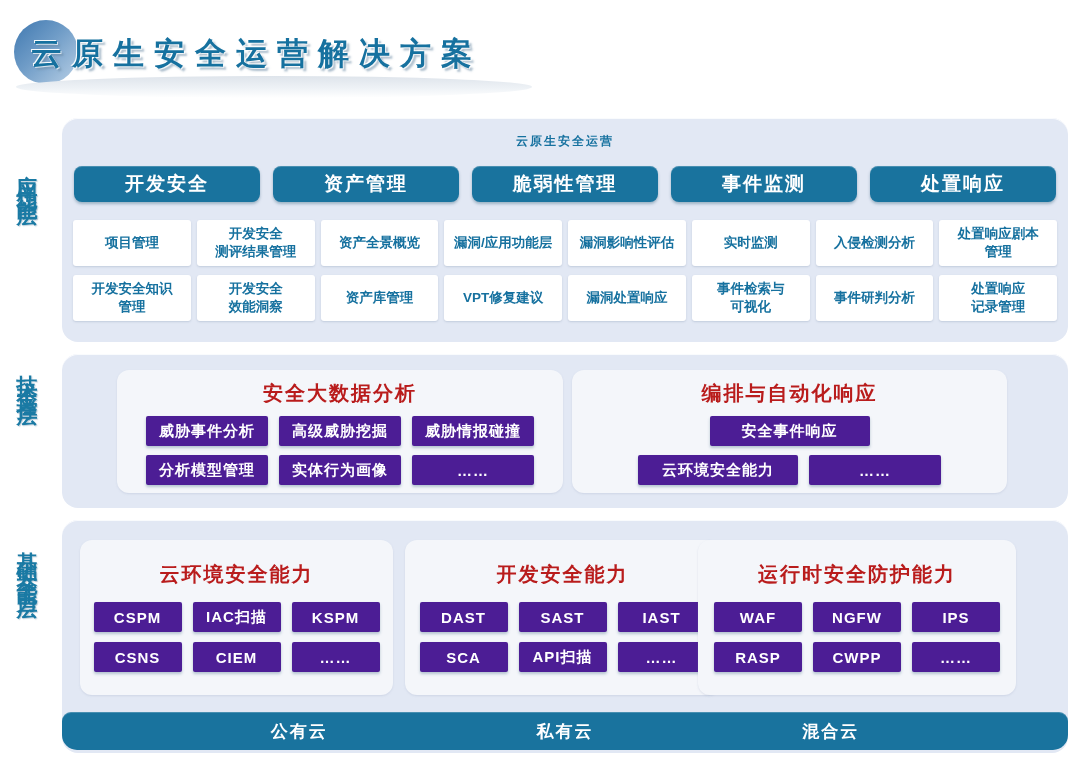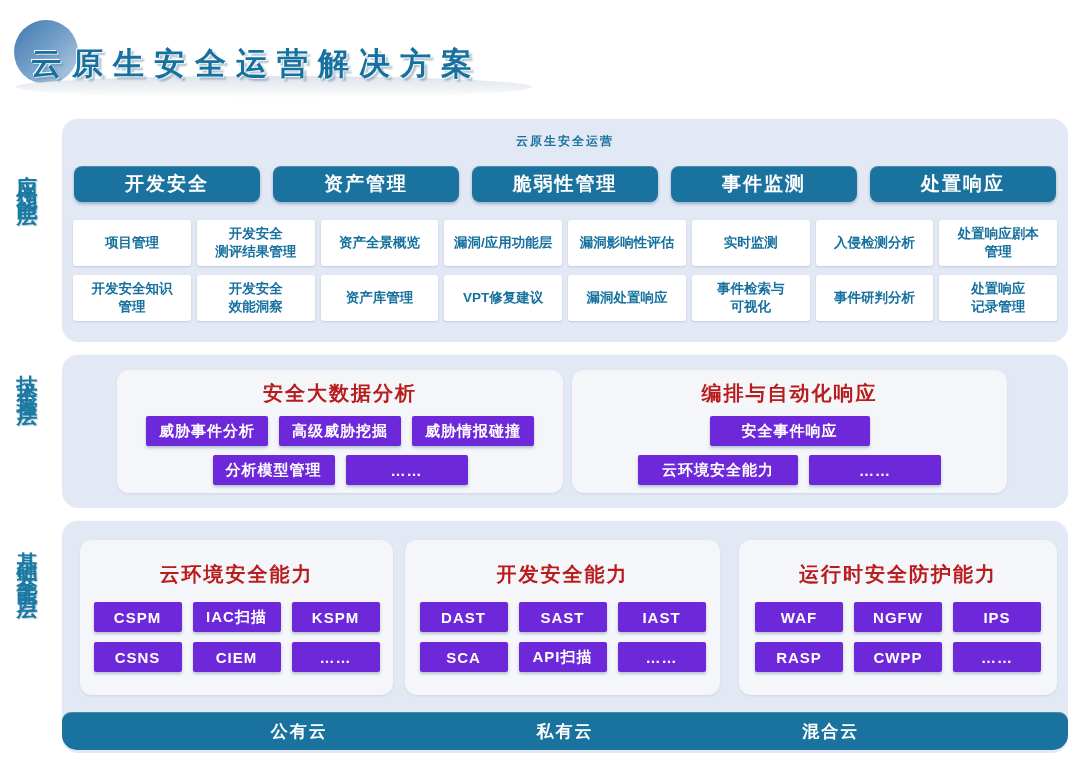--- a/index.html
+++ b/index.html
@@ -11,21 +11,21 @@
   
   .header-circle{
     position:absolute;left:14px;top:20px;width:64px;height:64px;border-radius:50%;
     background:linear-gradient(135deg,#3f78b0 0%,#6f9cc7 45%,#b9d0e6 100%);
   }
   .header-swoosh{
     position:absolute;left:16px;top:76px;width:516px;height:22px;border-radius:50%;
     background:linear-gradient(180deg,#dee4eb 0%,#eef2f6 55%,rgba(255,255,255,0) 100%);
   }
   .main-title{
-    position:absolute;left:31px;top:43px;
+    position:absolute;left:31px;top:33px;
     font-size:31px;font-weight:bold;color:#16719F;letter-spacing:10px;white-space:nowrap;
     text-shadow:-1px -1px 0 rgba(255,255,255,.95),1px 1px 0 rgba(255,255,255,.7),3px 3px 2px rgba(110,140,165,.55);
   }
   
   .side-label{
     position:absolute;left:17px;writing-mode:vertical-rl;text-orientation:upright;
     font-size:21px;font-weight:bold;color:#1A7AA4;letter-spacing:8px;line-height:1;
     text-shadow:1px 1px 1px rgba(140,170,190,.5);
   }
   #side-label-app{top:158px;}
@@ -61,38 +61,38 @@
   
   .inner-panel{
     position:absolute;background:#F4F6FA;border-radius:12px;
     box-shadow:0 1px 2px rgba(150,165,190,.25);
   }
   .panel-title{
     text-align:center;font-size:20px;font-weight:bold;color:#b91c1c;letter-spacing:2px;
   }
   .t-row{display:flex;justify-content:center;gap:11px;}
   .t-box{
-    height:30px;border-radius:2px;background:#6d28d9;color:#fff;
+    height:30px;border-radius:2px;background:#4c1d95;color:#fff;
     font-size:15px;font-weight:bold;letter-spacing:1px;
     display:flex;align-items:center;justify-content:center;
     box-shadow:0 2px 3px rgba(30,80,110,.3);
   }
   
   #panel-bigdata{left:55px;top:16px;width:446px;height:123px;}
   #panel-soar{left:510px;top:16px;width:435px;height:123px;}
   #panel-bigdata .panel-title,#panel-soar .panel-title{margin-top:10px;}
   #panel-bigdata .t-row{margin-top:9px;}
   #panel-soar .t-row{margin-top:9px;}
   #panel-bigdata .t-box{width:122px;}
   #panel-soar .t-box:nth-child(1){width:160px;}
   #panel-soar .t-box:nth-child(2){width:132px;}
   
   #panel-cloudenv{left:18px;top:20px;width:313px;height:155px;}
   #panel-devsec{left:343px;top:20px;width:315px;height:155px;}
-  #panel-runtime{left:677px;top:20px;width:318px;height:155px;}
+  #panel-runtime{left:636px;top:20px;width:318px;height:155px;}
   #section-base .panel-title{margin-top:21px;}
   #section-base .t-row{margin-top:14px;}
   #section-base .t-row.second{margin-top:10px;}
   #section-base .t-box{width:88px;}
   
   .cloud-bar{
     position:absolute;left:0;bottom:3px;width:100%;height:38px;
     background:#19739E;border-radius:9px 9px 15px 15px;
     display:flex;align-items:center;justify-content:space-evenly;
     box-shadow:inset 0 1px 0 rgba(255,255,255,.2);
@@ -152,20 +152,21 @@
 <div class="section" id="section-tech">
   <div class="inner-panel" id="panel-bigdata">
     <div class="panel-title">安全大数据分析</div>
     <div class="t-row">
         <div class="t-box">威胁事件分析</div>
         <div class="t-box">高级威胁挖掘</div>
         <div class="t-box">威胁情报碰撞</div>
       </div>
     <div class="t-row second">
         <div class="t-box">分析模型管理</div>
+        <div class="t-box">实体行为画像</div>
         <div class="t-box">……</div>
       </div>
   </div>
   <div class="inner-panel" id="panel-soar">
     <div class="panel-title">编排与自动化响应</div>
     <div class="t-row">
         <div class="t-box">安全事件响应</div>
       </div>
     <div class="t-row second">
         <div class="t-box">云环境安全能力</div>

